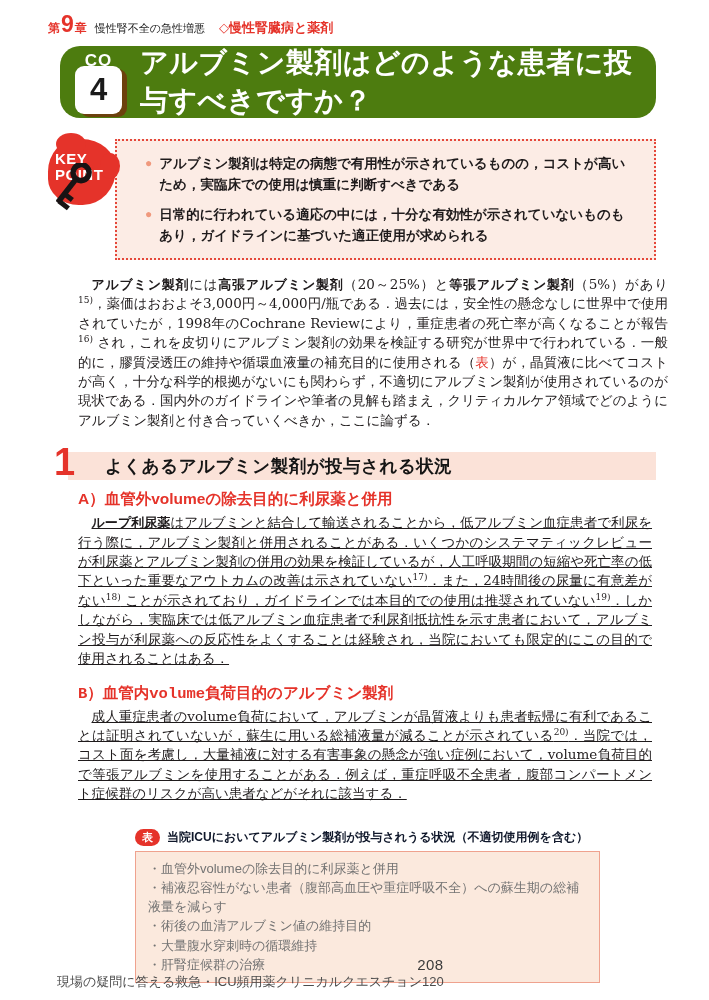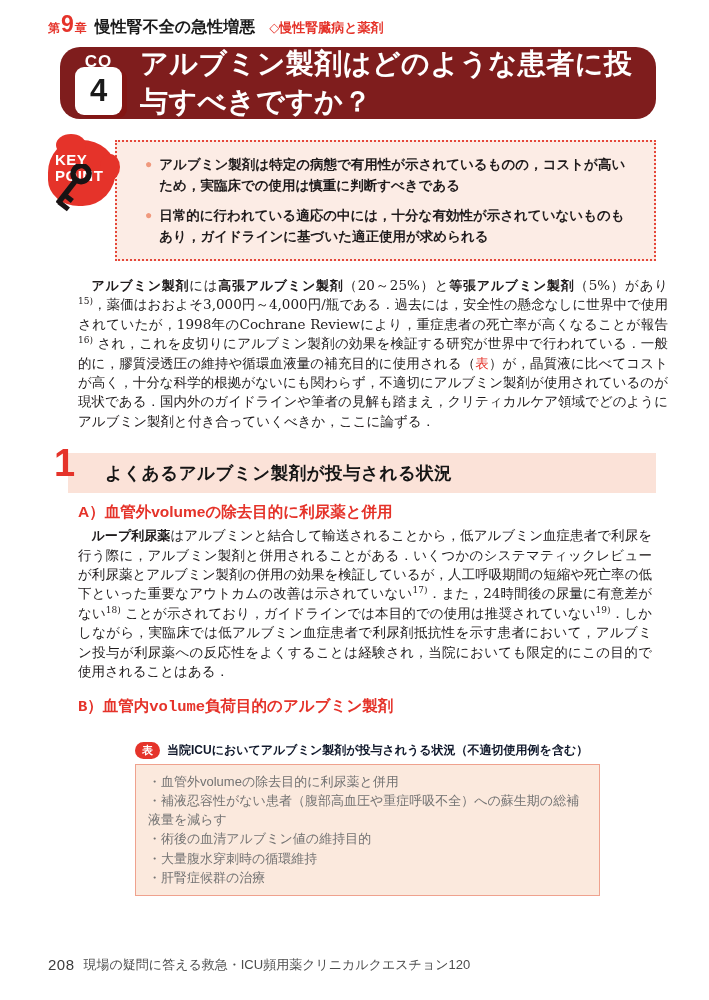--- a/index.html
+++ b/index.html
@@ -16,29 +16,29 @@
 
   
   .running-head {
     margin: 13px 53px 0 48px;
     display: flex;
     align-items: baseline;
     white-space: nowrap;
   }
   .chap-prefix, .chap-suffix { color: #e5332a; font-weight: bold; font-size: 12px; }
   .chap-number { color: #e5332a; font-weight: bold; font-size: 23px; line-height: 1; padding: 0 1px; }
-  .chap-title { font-weight: bold; font-size: 16px; color: #1a1a1a; margin-left: 8px; }
+  .chap-title { font-weight: normal; font-size: 11px; color: #1a1a1a; margin-left: 8px; }
   .chap-subtitle { font-weight: bold; font-size: 13px; color: #e5332a; margin-left: 14px; }
 
   
   .cq-banner {
     position: relative;
     margin: 9px 53px 0 60px;
     height: 72px;
-    background: #7f1d1d;
+    background: #4d7c0f;
     border-radius: 20px;
     display: flex;
     align-items: center;
   }
   .cq-badge {
     position: relative;
     width: 48px;
     margin-left: 15px;
     text-align: center;
   }
@@ -168,21 +168,21 @@
   }
   .intro-para { margin: 15px 41px 0 78px; }
   .seg-b { font-weight: bold; font-family: "DejaVu Sans", "Liberation Sans", sans-serif; font-size: 13px; }
   .seg-red { color: #e5332a; }
   .body-para sup { font-size: 9px; line-height: 0; vertical-align: super; }
 
   
   .section1 { position: relative; margin: 22px 53px 0 68px; }
   .section-band {
     background: #fbe2d8;
-    height: 40px;
+    height: 28px;
     display: flex;
     align-items: center;
     padding-left: 37px;
   }
   .section-number {
     position: absolute;
     left: -14px;
     top: -9px;
     color: #e5332a;
     font-size: 38px;
@@ -190,21 +190,21 @@
     line-height: 1;
   }
   .section-title { font-weight: bold; font-size: 17.5px; color: #151515; letter-spacing: 0.5px; }
 
   .sub-heading {
     margin: 9px 41px 0 78px;
     color: #e5332a;
     font-weight: bold;
     font-size: 15.5px;
   }
-  .sub-para { margin: 3px 57px 0 78px; }
+  .sub-para { margin: 3px 57px 0 78px; text-decoration: underline; }
   .sub-heading-b { margin-top: 14px; font-family: Liberation Mono, monospace; }
 
   
   .table-block { margin: 25px 0 0 135px; width: 465px; }
   .table-title-row { display: flex; align-items: center; }
   .table-badge {
     background: #e5332a;
     color: #ffffff;
     font-size: 11px;
     font-weight: bold;
@@ -230,21 +230,22 @@
     line-height: 19.3px;
     color: #737373;
   }
 
   
   .footer {
     position: absolute;
     left: 48px;
     top: 956px;
     display: flex;
-    align-items: flex-start;
+    align-items: flex-end;
+    flex-direction: column;
   }
   .page-number { font-size: 15px; color: #3c3c3c; letter-spacing: 0.5px; }
   .book-title { font-size: 13px; color: #4c4c4c; margin-left: 9px; }
 </style>
 </head>
 <body>
 
 <div class="page">
 
   <div class="running-head">
@@ -299,20 +300,21 @@
     <span class="section-number">1</span>
     <div class="section-band">
       <span class="section-title">よくあるアルブミン製剤が投与される状況</span>
     </div>
   </div>
 
   <div class="sub-heading">A）血管外volumeの除去目的に利尿薬と併用</div>
   <p class="body-para sub-para"><span class="seg-b">ループ利尿薬</span><span>はアルブミンと結合して輸送されることから，低アルブミン血症患者で利尿を行う際に，アルブミン製剤と併用されることがある．いくつかのシステマティックレビューが利尿薬とアルブミン製剤の併用の効果を検証しているが，人工呼吸期間の短縮や死亡率の低下といった重要なアウトカムの改善は示されていない</span><sup>17)</sup><span>．また，24時間後の尿量に有意差がない</span><sup>18)</sup><span> ことが示されており，ガイドラインでは本目的での使用は推奨されていない</span><sup>19)</sup><span>．しかしながら，実臨床では低アルブミン血症患者で利尿剤抵抗性を示す患者において，アルブミン投与が利尿薬への反応性をよくすることは経験され，当院においても限定的にこの目的で使用されることはある．</span></p>
 
   <div class="sub-heading sub-heading-b">B）血管内volume負荷目的のアルブミン製剤</div>
+  <p class="body-para sub-para"><span>成人重症患者のvolume負荷において，アルブミンが晶質液よりも患者転帰に有利であることは証明されていないが，蘇生に用いる総補液量が減ることが示されている</span><sup>20)</sup><span>．当院では，コスト面を考慮し，大量補液に対する有害事象の懸念が強い症例において，volume負荷目的で等張アルブミンを使用することがある．例えば，重症呼吸不全患者，腹部コンパートメント症候群のリスクが高い患者などがそれに該当する．</span></p>
 
   <div class="table-block">
     <div class="table-title-row">
       <span class="table-badge">表</span>
       <span class="table-title">当院ICUにおいてアルブミン製剤が投与されうる状況（不適切使用例を含む）</span>
     </div>
     <div class="table-box">
       <div class="table-item">・血管外volumeの除去目的に利尿薬と併用</div>
       <div class="table-item">・補液忍容性がない患者（腹部高血圧や重症呼吸不全）への蘇生期の総補液量を減らす</div>
       <div class="table-item">・術後の血清アルブミン値の維持目的</div>

